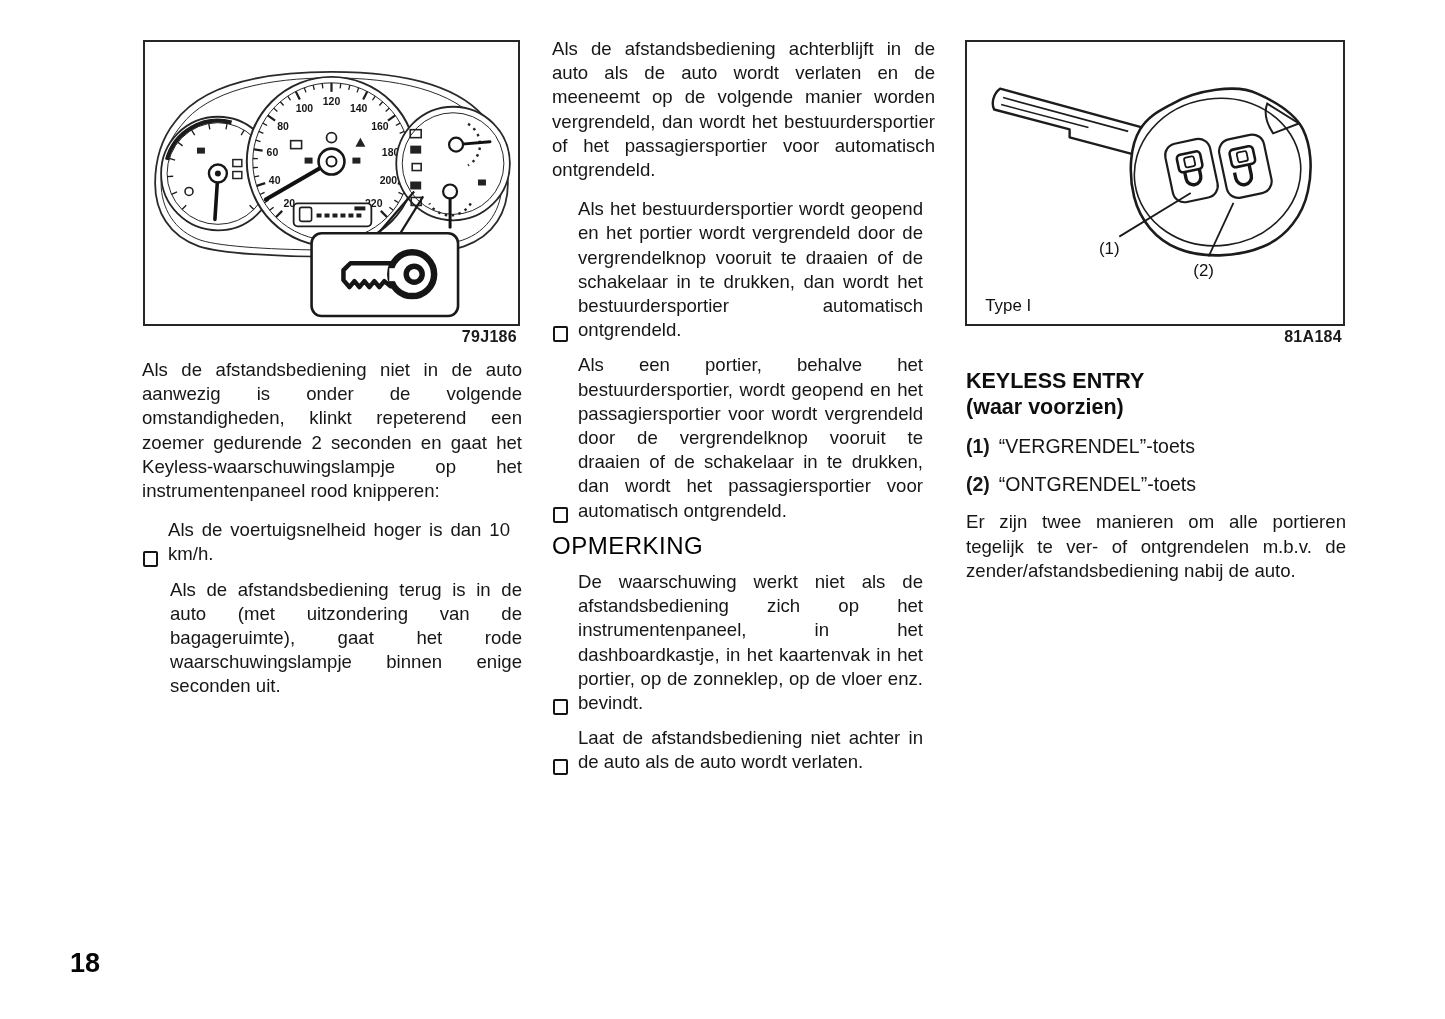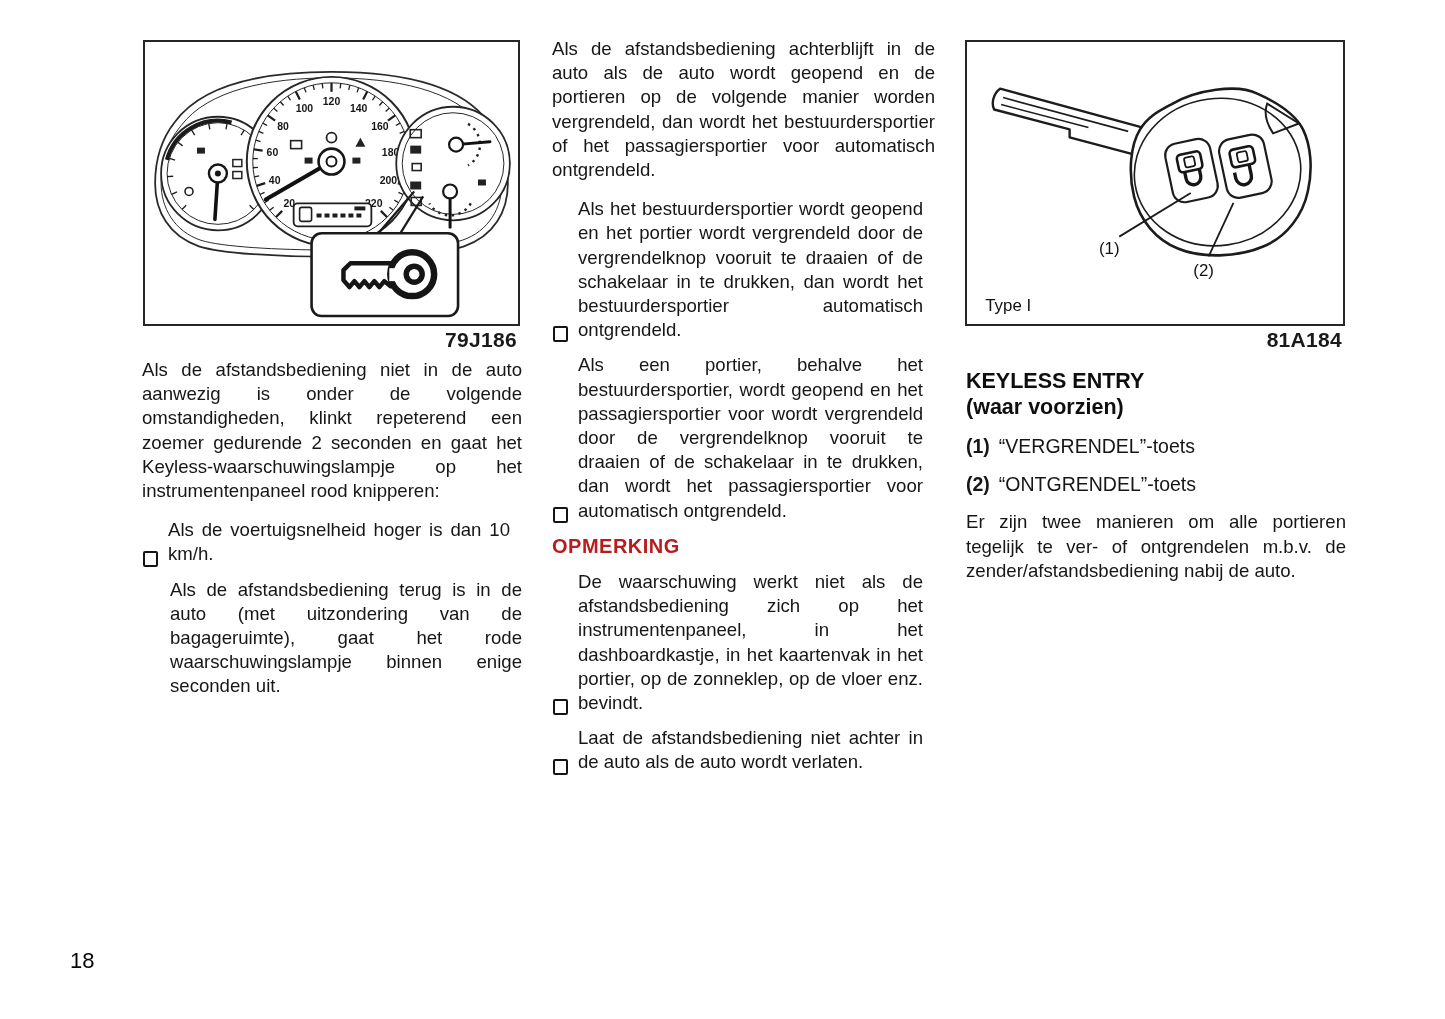--- a/index.html
+++ b/index.html
@@ -4,46 +4,46 @@
 <style>
   html,body{margin:0;padding:0;background:#e8e8e8;}
   .page{
     position:relative; width:1445px; height:1019px; background:#ffffff;
     font-family:"Liberation Sans", sans-serif; color:#141414; overflow:hidden;
   }
   .fig{ position:absolute; border:2px solid #262626; background:#fff; box-sizing:border-box; }
   #fig-cluster{ left:143px; top:40px; width:377px; height:286px; }
   #fig-key{ left:965px; top:40px; width:380px; height:286px; }
   .fig-caption{
-    position:absolute; font-size:21px; font-weight:700; color:#1a1a1a;
+    position:absolute; font-size:16px; font-weight:700; color:#1a1a1a;
     text-align:right; letter-spacing:.3px;
   }
   #cap-cluster{ left:143px; top:328px; width:374px; }
   #cap-key{ left:965px; top:328px; width:377px; }
 
   .col{ position:absolute; width:380px; font-size:18.6px; line-height:24.2px;
         text-align:justify; color:#161616; }
   #col-left { left:142px; top:358px; }
   #col-mid  { left:552px; top:37px;  width:383px; }
   #col-right{ left:966px; top:357px; }
 
   .col h2{ font-size:21.5px; line-height:26px; margin:0 0 16px 0; font-weight:700; color:#0e0e0e;}
   #col-right h2{ margin:11px 0 14px 0; }
   .col p{ margin:0 0 15px 0; }
-  .note-h{ font-size:20px; font-weight:700; letter-spacing:.5px; margin:2px 0 12px 0; color:#b91c1c;}
+  .note-h{ font-size:24px; font-weight:400; letter-spacing:.5px; margin:2px 0 12px 0; color:#000000;}
 
   .bullet{ display:flex; align-items:flex-end; margin:0 12px 11px 0; }
   .bmark{ flex:0 0 15px; width:15px; height:16px; border:2.5px solid #141414;
           border-radius:2px; margin:3px 10px 0 1px; box-sizing:border-box; background:#fff;}
   .bullet p{ margin:0; flex:1; }
 
   .kv{ display:flex; align-items:baseline; margin:0 0 14px 0; font-size:19.5px; }
   .kv .num{ font-weight:700; margin-right:9px; }
 
-  .pageno{ position:absolute; left:70px; top:948px; font-size:22px; font-weight:400; color:#050505;}
+  .pageno{ position:absolute; left:70px; top:948px; font-size:27px; font-weight:700; color:#050505;}
 
   svg{ display:block; }
   .gauge-num{ font:700 10.5px "Liberation Sans",sans-serif; fill:#161616; text-anchor:middle; }
   .svg-label{ font:400 17px "Liberation Sans",sans-serif; fill:#111; }
 </style>
 </head>
 <body>
 
 <div class="page">
 
@@ -239,21 +239,21 @@
   <section class="col" id="col-left">
     <p>Als de afstandsbediening niet in de auto aanwezig is onder de volgende omstandigheden, klinkt repeterend een zoemer gedurende 2 seconden en gaat het Keyless-waarschuwingslampje op het instrumentenpaneel rood knipperen:</p>
     <div class="bullet">
       <span class="bmark"></span>
       <p>Als de voertuigsnelheid hoger is dan 10 km/h.</p>
     </div>
     <p style="margin-top:5px;margin-left:28px;">Als de afstandsbediening terug is in de auto (met uitzondering van de bagageruimte), gaat het rode waarschuwingslampje binnen enige seconden uit.</p>
   </section>
 
   <section class="col" id="col-mid">
-    <p>Als de afstandsbediening achterblijft in de auto als de auto wordt geopend en de portieren op de volgende manier worden vergrendeld, dan wordt het bestuurdersportier of het passagiersportier voor automatisch ontgrendeld.</p>
+    <p>Als de afstandsbediening achterblijft in de auto als de auto wordt verlaten en de meeneemt op de volgende manier worden vergrendeld, dan wordt het bestuurdersportier of het passagiersportier voor automatisch ontgrendeld.</p>
     <div class="bullet">
       <span class="bmark"></span>
       <p>Als het bestuurdersportier wordt geopend en het portier wordt vergrendeld door de vergrendelknop vooruit te draaien of de schakelaar in te drukken, dan wordt het bestuurdersportier automatisch ontgrendeld.</p>
     </div>
     <div class="bullet">
       <span class="bmark"></span>
       <p>Als een portier, behalve het bestuurdersportier, wordt geopend en het passagiersportier voor wordt vergrendeld door de vergrendelknop vooruit te draaien of de schakelaar in te drukken, dan wordt het passagiersportier voor automatisch ontgrendeld.</p>
     </div>
     <h3 class="note-h">OPMERKING</h3>
     <div class="bullet">

